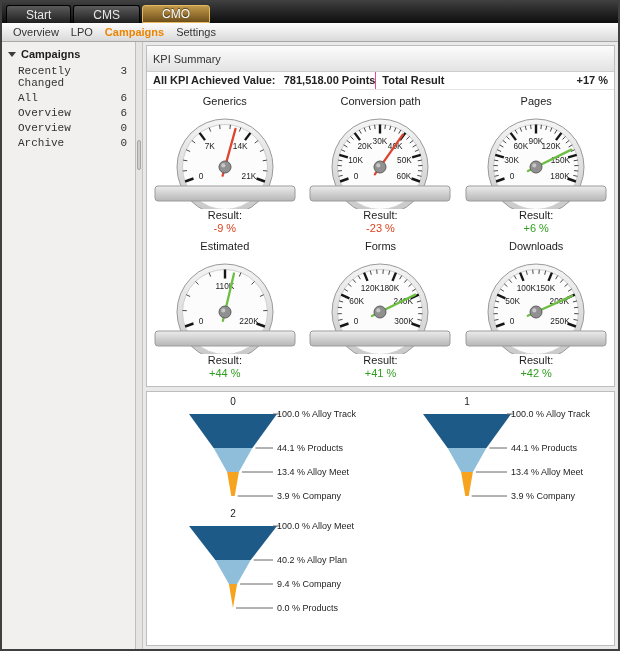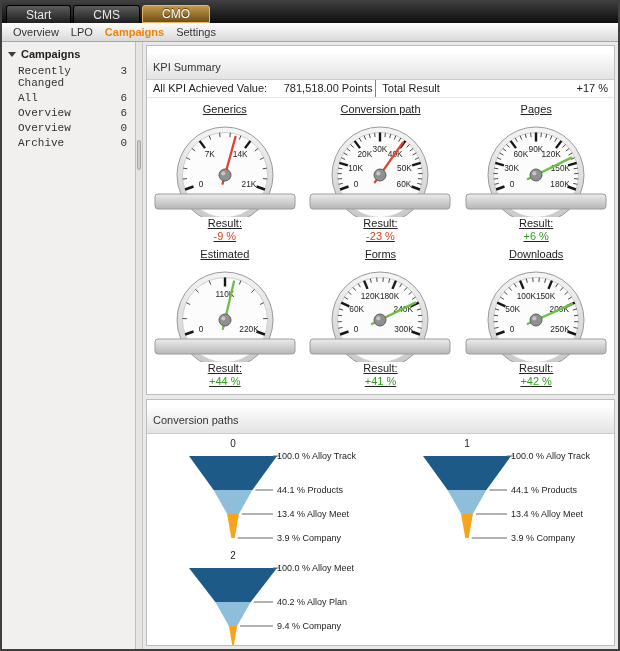--- a/index.html
+++ b/index.html
@@ -26,32 +26,32 @@
   .tri { width:0; height:0; border-left:4px solid transparent; border-right:4px solid transparent; border-top:5px solid #3c3c3c; }
   .sidebar-item { display:flex; justify-content:space-between; padding:1px 8px 2px 16px; color:#333; cursor:pointer;font-family:Liberation Mono, monospace; }
 
   
   .splitter { width:7px; flex:0 0 auto; background:#e6e4e1; border-right:1px solid #c4c4c4; position:relative; cursor:col-resize; }
   .splitter-grip { position:absolute; top:98px; left:1px; width:4px; height:30px; background:#cfcdc9; border:1px solid #a8a6a2; border-radius:2px; }
 
   
   .main { flex:1; min-width:0; background:#e9e9e9; padding:3px; display:flex; flex-direction:column; gap:4px; overflow:hidden; }
   .panel { background:#fff; border:1px solid #bdbdbd; }
-  .panel-header { height:26px; background:linear-gradient(#fcfcfc,#e3e3e3); border-bottom:1px solid #ccc; display:flex; align-items:center; padding:0 6px; color:#333;margin-top:8px; }
+  .panel-header { height:26px; background:linear-gradient(#fcfcfc,#e3e3e3); border-bottom:1px solid #ccc; display:flex; align-items:center; padding:0 6px; color:#333; }
   .funnel-panel { flex:1; min-height:0; overflow:hidden; }
 
   
-  .kpi-table { width:100%; border-collapse:collapse; table-layout:fixed; }
+  .kpi-table { width:100%; border-collapse:collapse; table-layout:fixed;font-weight:bold; }
   .kpi-table td { border-bottom:1px solid #e4e4e4; padding:2px 6px; height:17px; white-space:nowrap; overflow:hidden; }
   .kpi-table td.c2 { border-right:1px solid #ec4899; }
   .kpi-table td.val { text-align:right; }
 
   
   .gauge-grid { display:grid; grid-template-columns:repeat(3,1fr); padding:2px 0 4px 0; background:#fff; }
-  .gauge-cell { display:flex; flex-direction:column; align-items:center; padding:3px 0 2px 0;text-decoration:underline; }
+  .gauge-cell { display:flex; flex-direction:column; align-items:center; padding:3px 0 2px 0; }
   .gauge-title { margin-bottom:2px; color:#1d1d1d; }
   .gauge-result { text-align:center; line-height:13px; color:#1d1d1d; }
   .gauge-result .pct { display:block; }
 
   
   .funnel-grid { display:flex; flex-wrap:wrap; padding:4px 0 0 0; background:#fff; }
   .funnel-cell { width:50%; display:flex; justify-content:center; margin-bottom:2px; }
 
   svg text { font-family:"Liberation Sans", sans-serif; }
   .defs-holder { position:absolute; width:0; height:0; overflow:hidden; }
@@ -380,23 +380,20 @@
                 <text x="99.0" y="69.5" font-size="8.3" fill="#1d1d1d" text-anchor="middle">250K</text>
                 <line x1="66.8" y1="61.7" x2="111.1" y2="41.9" stroke="#6fbe44" stroke-width="2.3" stroke-linecap="round"></line>
                 <circle cx="75" cy="58" r="6" fill="#909090" stroke="#5e5e5e"></circle>
                 <circle cx="73.3" cy="56.4" r="2.1" fill="#c6c6c6"></circle>
               </svg>
               <div class="gauge-result">Result:<span class="pct" style="color:#2f9e1e">+42 %</span></div>
             </div>
           </div>
       </div>
       <div class="panel funnel-panel">
-        <div class="panel-header">
-          <span>Conversion paths</span>
-        </div>
         <div class="funnel-grid" id="funnel-grid">
             <div class="funnel-cell">
               <svg width="233" height="110" viewBox="0 0 233 110">
                 <text x="86" y="9" font-size="10" fill="#222" text-anchor="middle">0</text>
                 <polygon points="42.0,18 130.0,18 105.4,52 66.6,52" fill="#1e5a87"></polygon>
                 <polygon points="66.6,52 105.4,52 91.9,76 80.1,76" fill="#8fbeda"></polygon>
                 <polygon points="80.1,76 91.9,76 87.7,100 84.3,100" fill="#f6a41f"></polygon>
                 <line x1="133.0" y1="18" x2="126" y2="18" stroke="#666" stroke-width="1"></line>
                 <text x="130" y="21" font-size="9" fill="#1d1d1d">100.0 % Alloy Track</text>
                 <line x1="108.4" y1="52" x2="126" y2="52" stroke="#666" stroke-width="1"></line>

